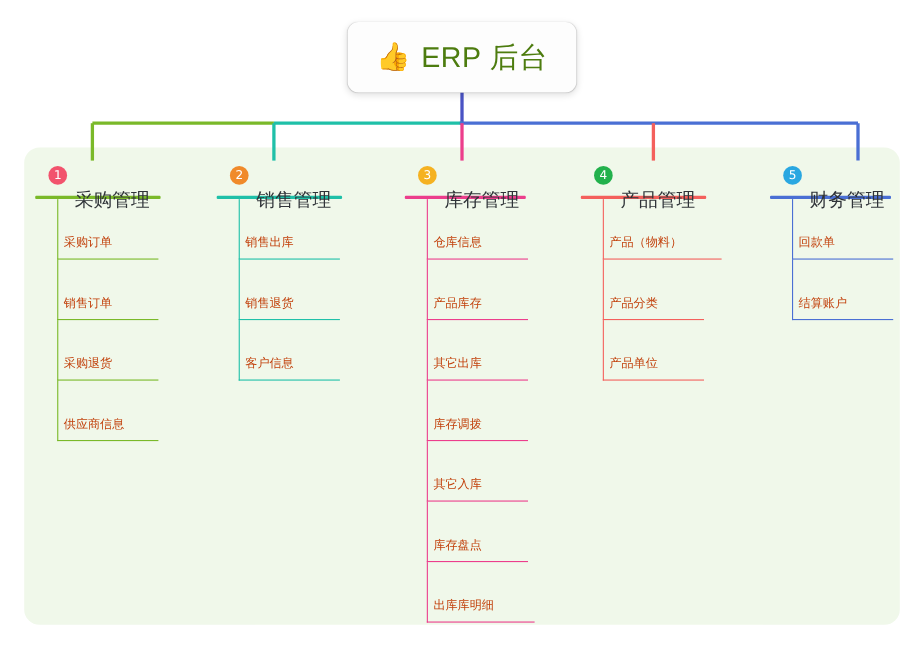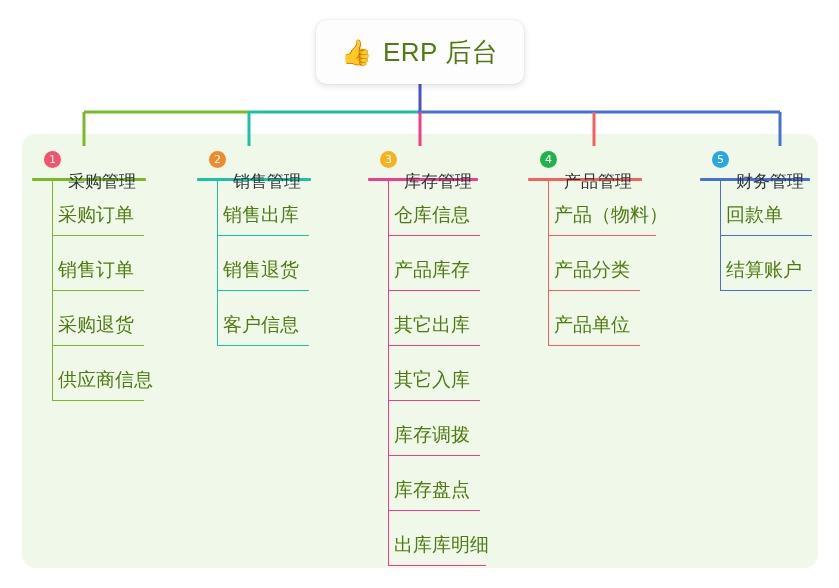--- a/index.html
+++ b/index.html
@@ -109,22 +109,22 @@
     margin-top: 0;
   }
   .item {
     position: relative;
     height: 55px;
   }
   .item-label {
     position: absolute;
     left: 26px;
     bottom: 8px;
-    font-size: 19px;
-    color: #4d7c0f;
+    font-size: 11px;
+    color: #c2410c;
     white-space: nowrap;
   }
   .item-rule {
     position: absolute;
     left: 20px;
     bottom: 0;
     height: 1.4px;
     width: 92px;
   }
   .item-stem {
@@ -235,26 +235,26 @@
             <div class="item-label">产品库存</div>
             <div class="item-rule" style="background: rgb(236, 62, 140); width: 92px;"></div>
           </div>
           <div class="item">
             <div class="item-stem" style="background: rgb(236, 62, 140);"></div>
             <div class="item-label">其它出库</div>
             <div class="item-rule" style="background: rgb(236, 62, 140); width: 92px;"></div>
           </div>
           <div class="item">
             <div class="item-stem" style="background: rgb(236, 62, 140);"></div>
+            <div class="item-label">库存调拨</div>
+            <div class="item-rule" style="background: rgb(236, 62, 140); width: 92px;"></div>
+          </div>
+          <div class="item">
+            <div class="item-stem" style="background: rgb(236, 62, 140);"></div>
             <div class="item-label">其它入库</div>
-            <div class="item-rule" style="background: rgb(236, 62, 140); width: 92px;"></div>
-          </div>
-          <div class="item">
-            <div class="item-stem" style="background: rgb(236, 62, 140);"></div>
-            <div class="item-label">库存调拨</div>
             <div class="item-rule" style="background: rgb(236, 62, 140); width: 92px;"></div>
           </div>
           <div class="item">
             <div class="item-stem" style="background: rgb(236, 62, 140);"></div>
             <div class="item-label">库存盘点</div>
             <div class="item-rule" style="background: rgb(236, 62, 140); width: 92px;"></div>
           </div>
           <div class="item">
             <div class="item-stem" style="background: rgb(236, 62, 140);"></div>
             <div class="item-label">出库库明细</div>

